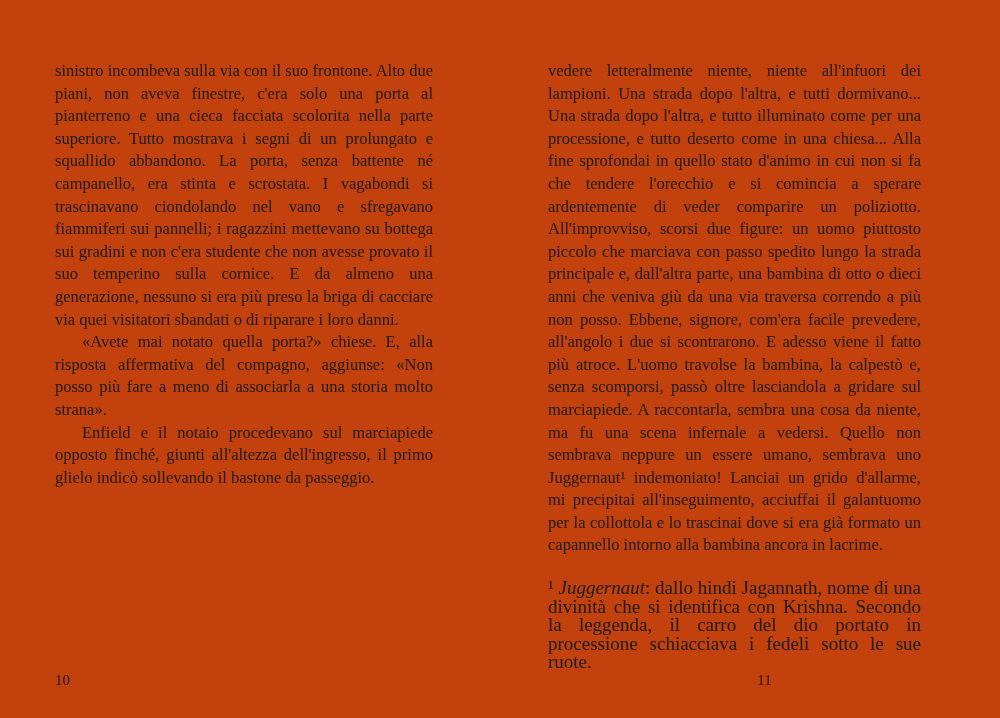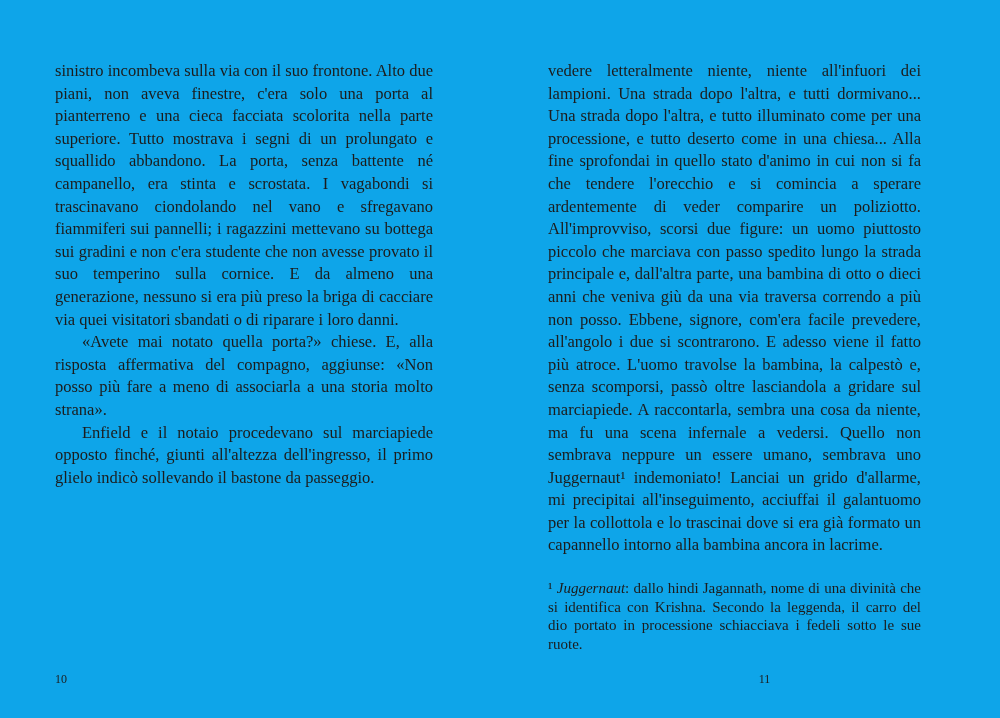--- a/index.html
+++ b/index.html
@@ -4,21 +4,21 @@
 <style>
   html, body {
     margin: 0;
     padding: 0;
     background: #ffffff;
   }
   .spread {
     position: relative;
     width: 1000px;
     height: 718px;
-    background: #0ea5e9;
+    background: #c2410c;
     overflow: hidden;
     font-family: "Liberation Serif", "DejaVu Serif", serif;
     color: #1c1c1c;
   }
   .page {
     position: absolute;
     top: 60px;
   }
   .page.left  { left: 55px;  width: 378px; }
   .page.right { left: 548px; width: 373px; }
@@ -27,29 +27,29 @@
     font-size: 16.5px;
     line-height: 22.6px;
     text-align: justify;
     text-justify: inter-word;
     hyphens: auto;
     -webkit-hyphens: auto;
   }
   .text-block p.indent { text-indent: 27px; }
   .footnote {
     margin-top: 22px;
-    font-size: 15px;
+    font-size: 19px;
     line-height: 18.5px;
     text-align: justify;
     hyphens: auto;
   }
   .page-number {
     position: absolute;
     top: 672px;
-    font-size: 12px;
+    font-size: 15px;
     color: #1c1c1c;
   }
   .page-number.left-num  { left: 55px; }
   .page-number.right-num { left: 578px; width: 373px; text-align: center; }
 </style>
 </head>
 <body>
 
 <div class="spread">
 

